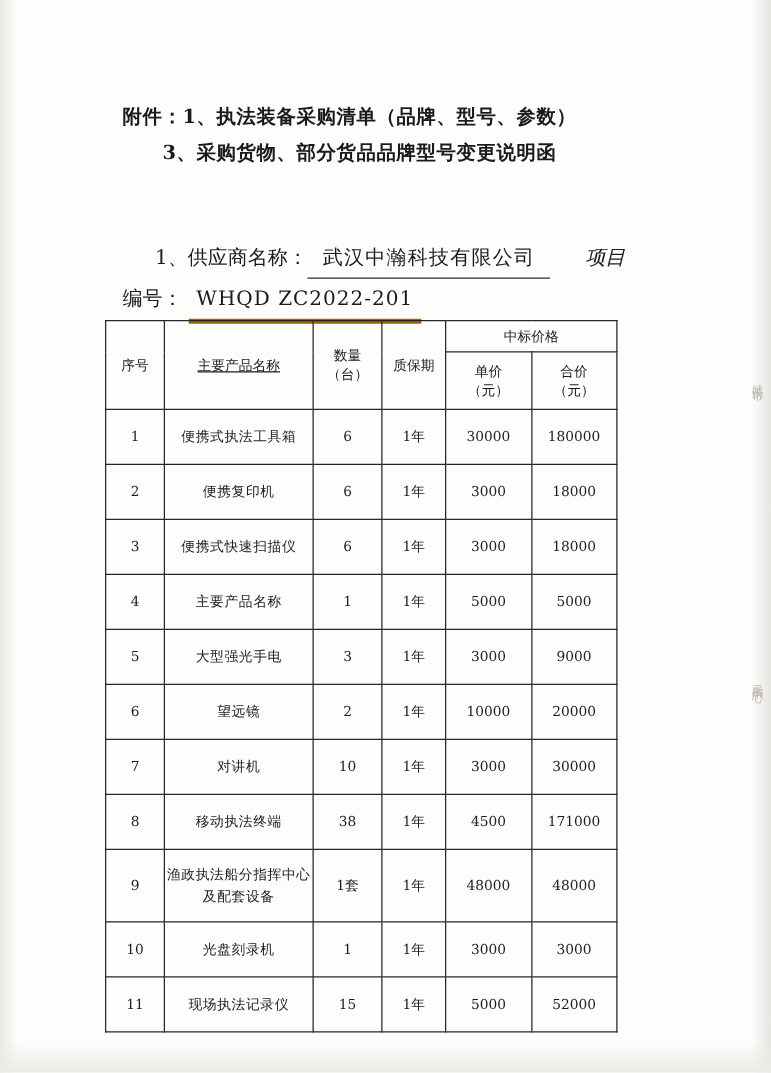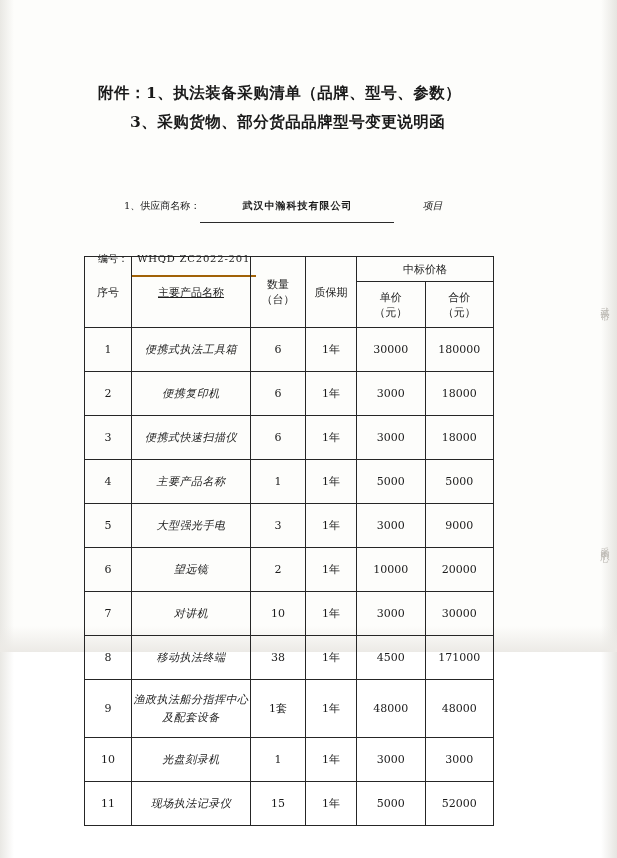--- a/index.html
+++ b/index.html
@@ -12,21 +12,21 @@
     height: 858px;
     position: relative;
     font-family: "DejaVu Serif", "Liberation Serif", serif;
     color: #1a1a1a;
     overflow: hidden;
   }
   .page {
     position: absolute;
     left: 0; top: 0;
     width: 617px;
-    height: 652px;
+    height: 858px;
     background: #fdfdfb;
   }
   
   .scan-edge-left {
     position: absolute;
     left: 0; top: 0;
     width: 14px; height: 858px;
     background: linear-gradient(to right, #e9e8e4, rgba(255,255,255,0));
     pointer-events: none;
   }
@@ -60,49 +60,48 @@
   }
   .heading-line.indent {
     padding-left: 32px;
   }
 
   .supplier-block {
     position: absolute;
     left: 98px;
     top: 190px;
     width: 440px;
-    font-size: 10px;
+    font-size: 16px;
     line-height: 31px;
   }
   .supplier-row1 {
     white-space: nowrap;
     display: flex;
     align-items: baseline;
   }
   .lead-indent { display: inline-block; width: 26px; }
   .supplier-label { }
   .supplier-name {
     display: inline-block;
     min-width: 186px;
     text-align: center;
     border-bottom: 1px solid #2a2a2a;
-    font-weight: bold;
+    font-weight: normal;
     letter-spacing: 1px;
     padding: 0 4px 1px 4px;
   }
   .supplier-tail { padding-left: 28px; font-style: italic; }
   .supplier-row2 {
     white-space: nowrap;
   }
   .project-code {
     display: inline-block;
-    border-bottom: 2px solid #a16207;
+    border-bottom: 4px solid #a16207;
     padding: 0 6px 1px 6px;
     letter-spacing: 0.8px;
-    margin-top: 20px;
   }
 
   table.bid-table {
     position: absolute;
     left: 84px;
     top: 256px;
     width: 404px;
     border-collapse: collapse;
     table-layout: fixed;
     background: transparent;
@@ -120,21 +119,21 @@
   th.h-seq   { width: 46px; height: 70px; }
   th.h-name  { width: 118px; text-decoration: underline; }
   th.h-qty   { width: 54px; margin-left: 44px; }
   th.h-warr  { width: 50px; }
   th.h-price { width: 136px; height: 24px; }
   td.c-unit, th.c-unit { width: 68px; margin-left: 45px; }
   td.c-total, th.c-total { width: 68px; }
   .two-line span { display: block; }
   tbody tr { height: 44px; }
   tbody td { font-size: 11px; }
-  td.name-cell { letter-spacing: 0.5px; font-style: italic; }
+  td.name-cell { letter-spacing: 0.5px; }
   td.name-cell .ln { display: block; line-height: 18px; }
 
   .margin-marks {
     position: absolute;
     right: 6px;
     top: 300px;
     width: 12px;
     font-size: 9px;
     color: #b9b6b0;
     line-height: 13px;

